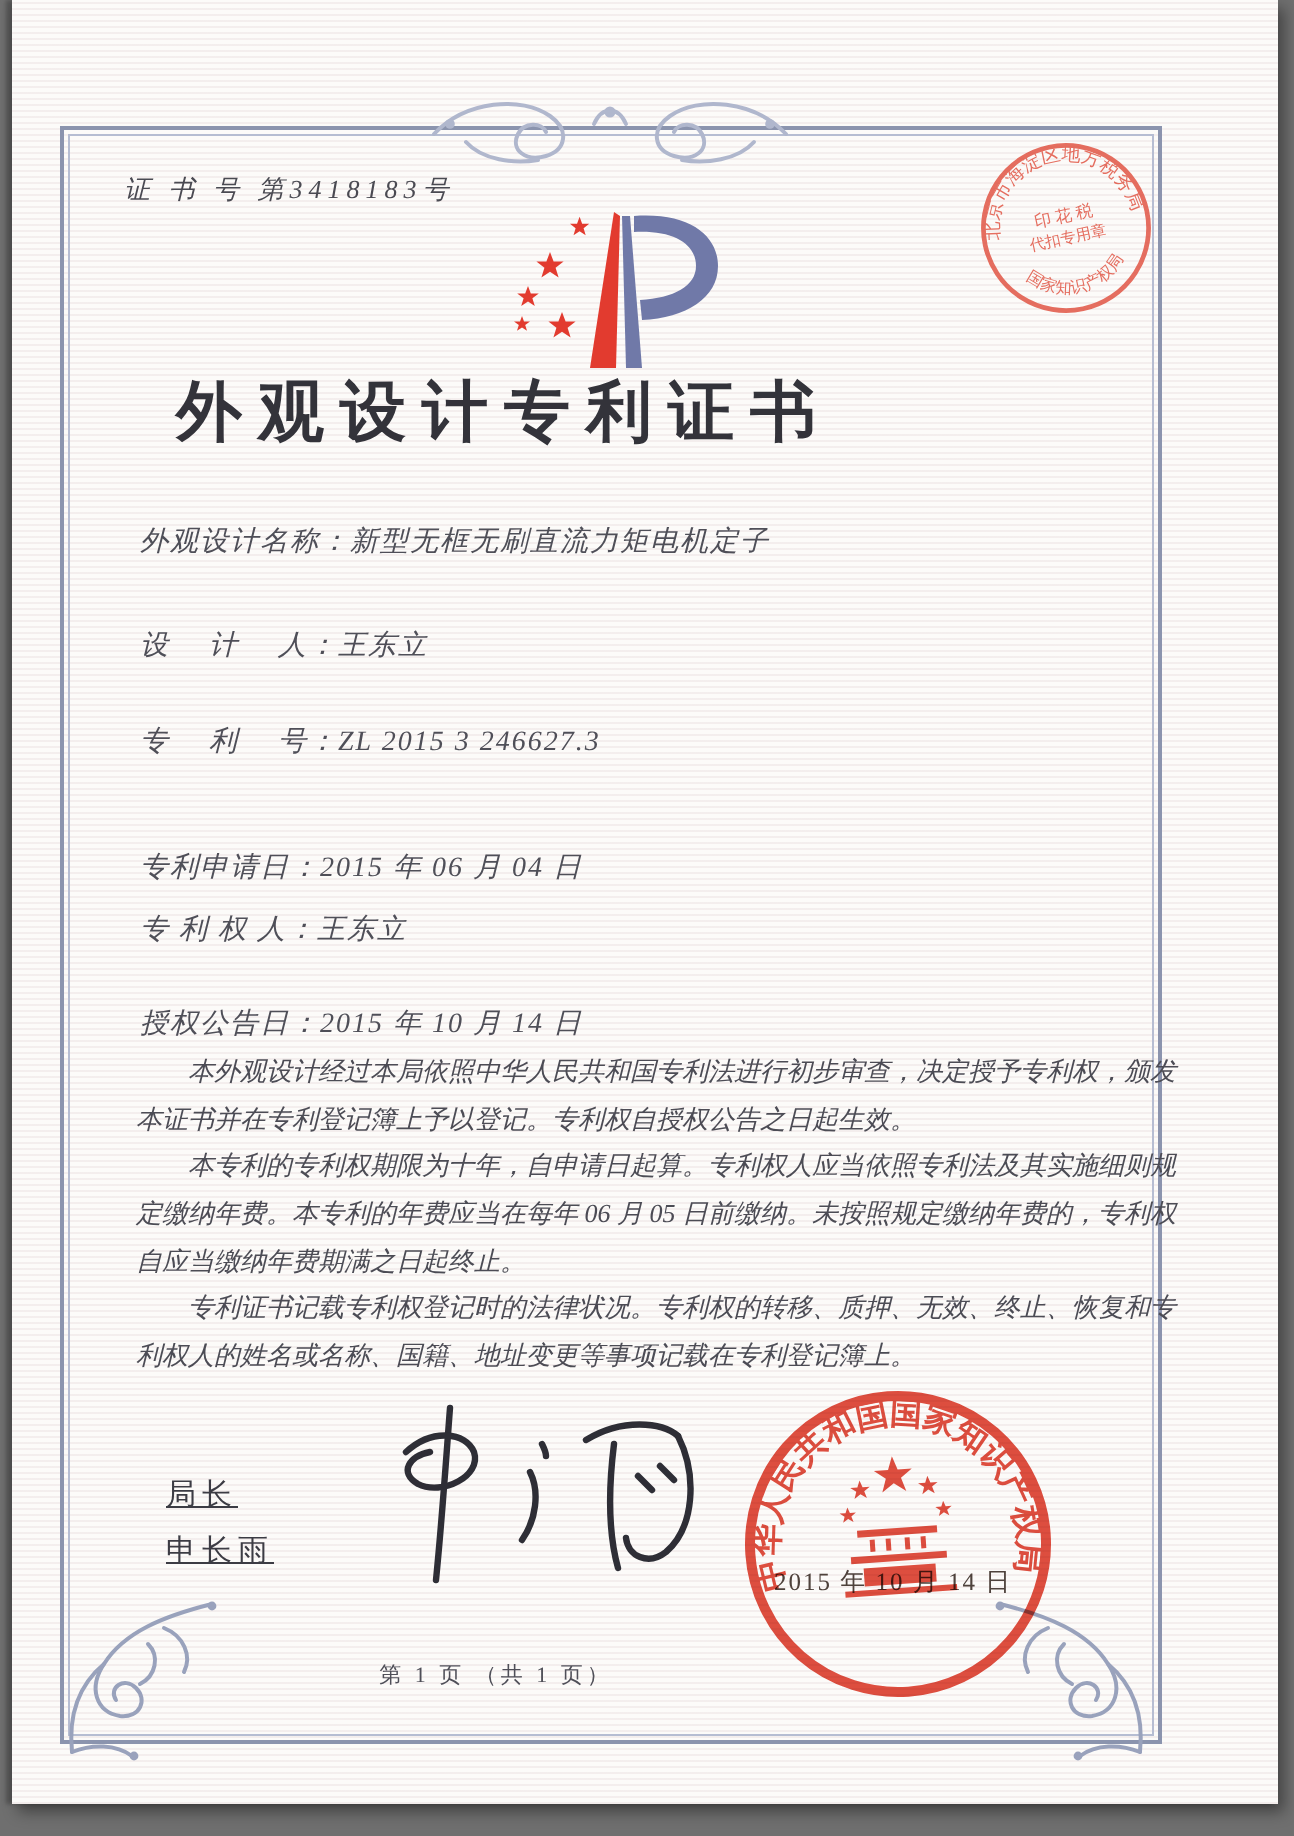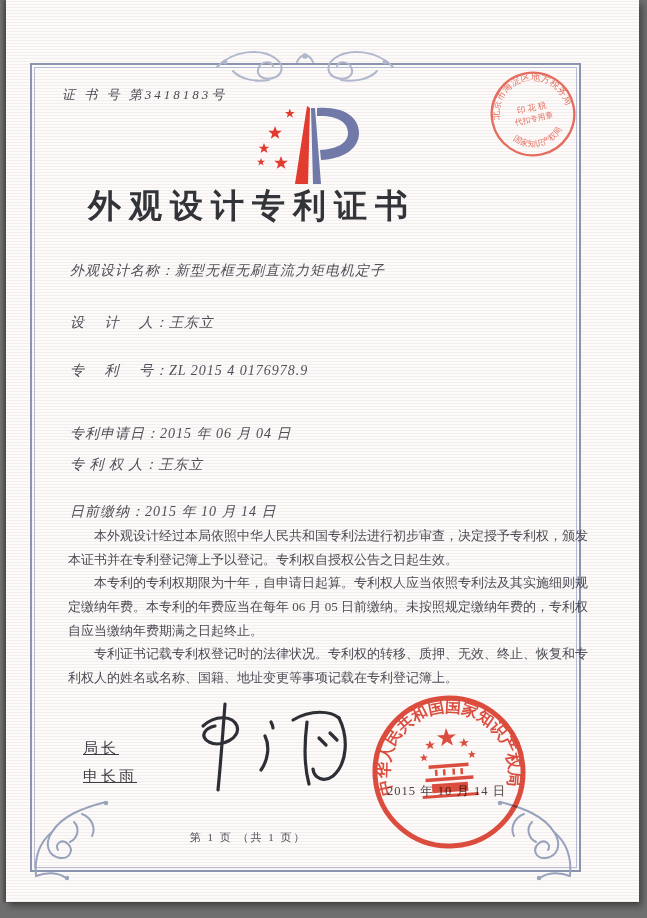--- a/index.html
+++ b/index.html
@@ -41,21 +41,21 @@
     letter-spacing:8px;color:#33333a;
   }
   .field-row{
     position:absolute;left:64px;width:500px;
     font-size:14px;color:#4f4f58;letter-spacing:1px;white-space:nowrap;font-style:italic;
   }
   .paragraphs{
     position:absolute;left:62px;top:524px;width:520px;
     font-size:13px;line-height:1.82;color:#4c4c55;text-align:justify;
   }
-  .paragraphs p{margin:0;text-indent:2em;}
+  .paragraphs p{margin:0;text-indent:2em;font-style:italic;}
   .issuer{
     position:absolute;left:77px;top:734px;
     font-size:15px;color:#3c3c44;letter-spacing:3px;line-height:28px;text-decoration:underline;
   }
   .signature{position:absolute;left:175px;top:698px;width:190px;height:102px;}
   .issue-date{
     position:absolute;left:381px;top:783px;
     font-size:12.5px;color:#4e423c;letter-spacing:1px;z-index:1;
   }
   .office-seal{
@@ -154,30 +154,30 @@
 
     <div class="title">外观设计专利证书</div>
 
     <div class="field-row" style="top:262px">
       <span>外观设计名称：</span><span>新型无框无刷直流力矩电机定子</span>
     </div>
     <div class="field-row" style="top:314px">
       <span>设　 计　 人：</span><span>王东立</span>
     </div>
     <div class="field-row" style="top:362px">
-      <span>专　 利　 号：</span><span>ZL 2015 4 0176978.9</span>
+      <span>专　 利　 号：</span><span>ZL 2015 3 246627.3</span>
     </div>
     <div class="field-row" style="top:425px">
       <span>专利申请日：</span><span>2015 年 06 月 04 日</span>
     </div>
     <div class="field-row" style="top:456px">
       <span>专 利 权 人：</span><span>王东立</span>
     </div>
     <div class="field-row" style="top:503px">
-      <span>日前缴纳：</span><span>2015 年 10 月 14 日</span>
+      <span>授权公告日：</span><span>2015 年 10 月 14 日</span>
     </div>
 
     <div class="paragraphs">
       <p>本外观设计经过本局依照中华人民共和国专利法进行初步审查，决定授予专利权，颁发本证书并在专利登记簿上予以登记。专利权自授权公告之日起生效。</p>
       <p>本专利的专利权期限为十年，自申请日起算。专利权人应当依照专利法及其实施细则规定缴纳年费。本专利的年费应当在每年 06 月 05 日前缴纳。未按照规定缴纳年费的，专利权自应当缴纳年费期满之日起终止。</p>
       <p>专利证书记载专利权登记时的法律状况。专利权的转移、质押、无效、终止、恢复和专利权人的姓名或名称、国籍、地址变更等事项记载在专利登记簿上。</p>
     </div>
 
     <div class="issuer">
       <div>局长</div>

